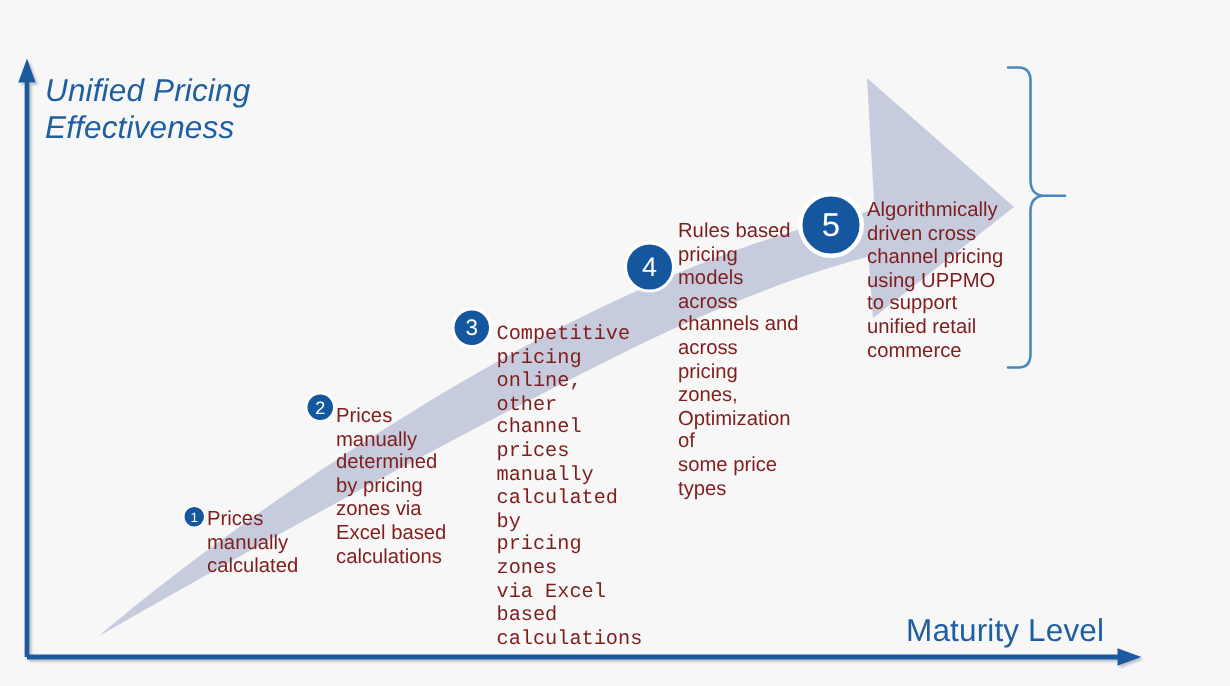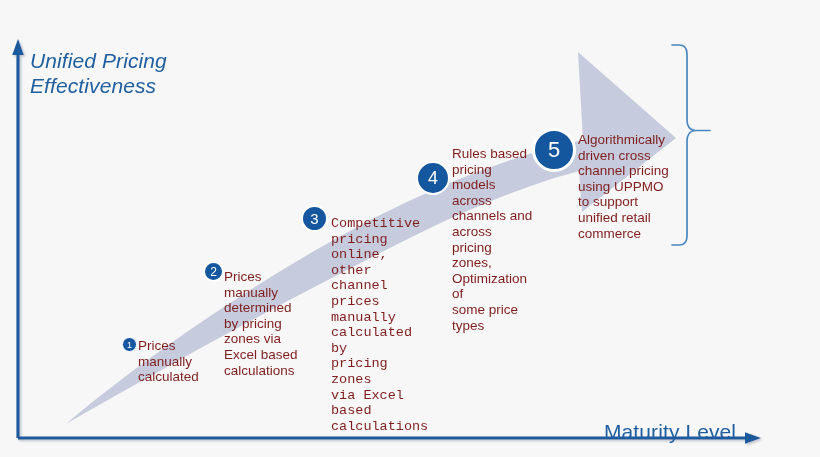--- a/index.html
+++ b/index.html
@@ -36,21 +36,20 @@
     white-space: pre-line;
   }
   #y-axis-label {
     left: 30px;
     top: 48px;
     font-style: italic;
   }
   #x-axis-label {
     left: 604px;
     top: 408px;
-    margin-top: 11px;
   }
   #benefit-label {
     position: absolute;
     left: 716px;
     top: 112px;
     color: #1f5fa0;
     font-size: 21px;
     line-height: 25px;
     white-space: pre-line;
   }

